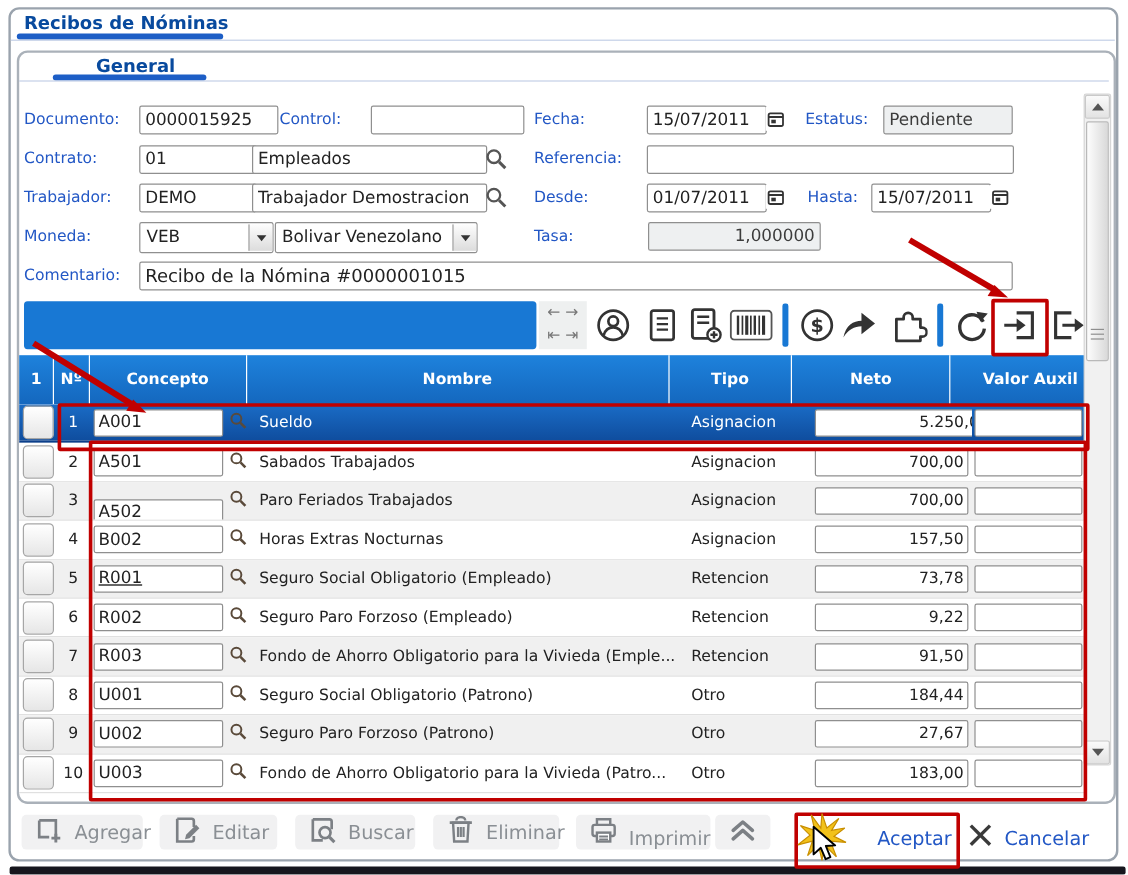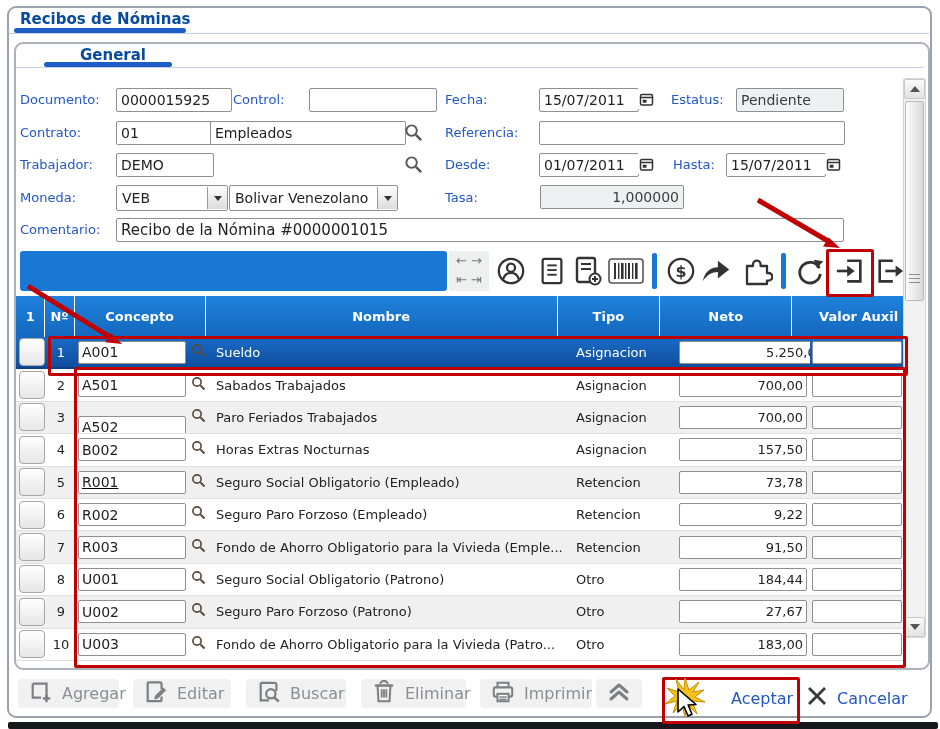--- a/index.html
+++ b/index.html
@@ -113,20 +113,21 @@
     <svg width="19" height="19" viewBox="0 0 20 20">
         <circle cx="8" cy="8" r="5.5" fill="none" stroke="#555" stroke-width="2"></circle>
         <line x1="12.5" y1="12.5" x2="18" y2="18" stroke="#555" stroke-width="2.6"></line>
       </svg>
   </div>
   <div class="abs flabel" style="left:445px;top:125px;">Referencia:</div>
   <input class="tinput" style="left: 539px; top: 121px; width: 296px;">
 
   <div class="abs flabel" style="left:20px;top:157px;">Trabajador:</div>
   <input class="tinput" style="left: 116px; top: 153px; width: 88px;" value="DEMO">
+  <input class="tinput" style="left: 210px; top: 153px; width: 186px;" value="Trabajador Demostracion">
   <div class="abs" style="left:404px;top:155px;">
     <svg width="19" height="19" viewBox="0 0 20 20">
         <circle cx="8" cy="8" r="5.5" fill="none" stroke="#555" stroke-width="2"></circle>
         <line x1="12.5" y1="12.5" x2="18" y2="18" stroke="#555" stroke-width="2.6"></line>
       </svg>
   </div>
   <div class="abs flabel" style="left:445px;top:157px;">Desde:</div>
   <input class="tinput" style="left: 539px; top: 153px; width: 90px;" value="01/07/2011">
   <div class="abs calbtn" style="left:638px;top:154px;">
     <svg width="15" height="16" viewBox="0 0 20 20">
@@ -529,21 +530,21 @@
     <span>Eliminar</span>
   </div>
   <div class="abs gbtn" style="left:246px;width:100px;">
     <span><svg width="24" height="24" viewBox="0 0 26 26">
           <path d="M4 3 h15 a2 2 0 0 1 2 2 v7 M13 22 H4 V3" fill="none" stroke="#7c8085" stroke-width="2.4"></path>
           <circle cx="15" cy="15" r="5" fill="none" stroke="#7c8085" stroke-width="2.4"></circle>
           <line x1="19" y1="19" x2="23.5" y2="23.5" stroke="#7c8085" stroke-width="2.8"></line>
         </svg></span>
     <span>Buscar</span>
   </div>
-  <div class="abs gbtn" style="left:480px;width:112px;">
+  <div class="abs gbtn" style="left:480px;width:112px;align-items:flex-end;">
     <span><svg width="24" height="24" viewBox="0 0 26 26">
           <path d="M7 8 V3 h12 v5" fill="none" stroke="#7c8085" stroke-width="2.2"></path>
           <rect x="3" y="8" width="20" height="10" rx="2" fill="none" stroke="#7c8085" stroke-width="2.2"></rect>
           <rect x="7" y="15" width="12" height="8" fill="#fff" stroke="#7c8085" stroke-width="2.2"></rect>
           <line x1="9" y1="18.5" x2="17" y2="18.5" stroke="#7c8085" stroke-width="1.6"></line>
           <line x1="9" y1="21" x2="17" y2="21" stroke="#7c8085" stroke-width="1.6"></line>
         </svg></span>
     <span>Imprimir</span>
   </div>
   <div class="abs gbtn" style="left:596px;width:46px;padding-left:0;justify-content:center;">

